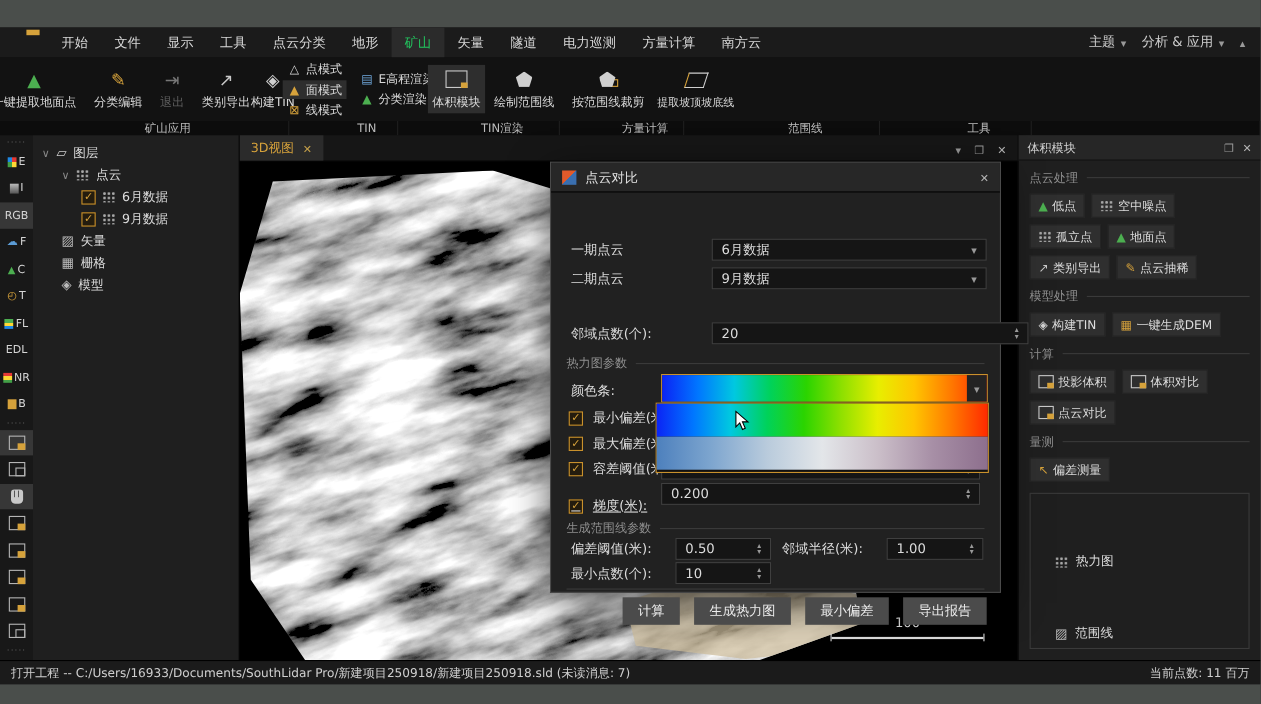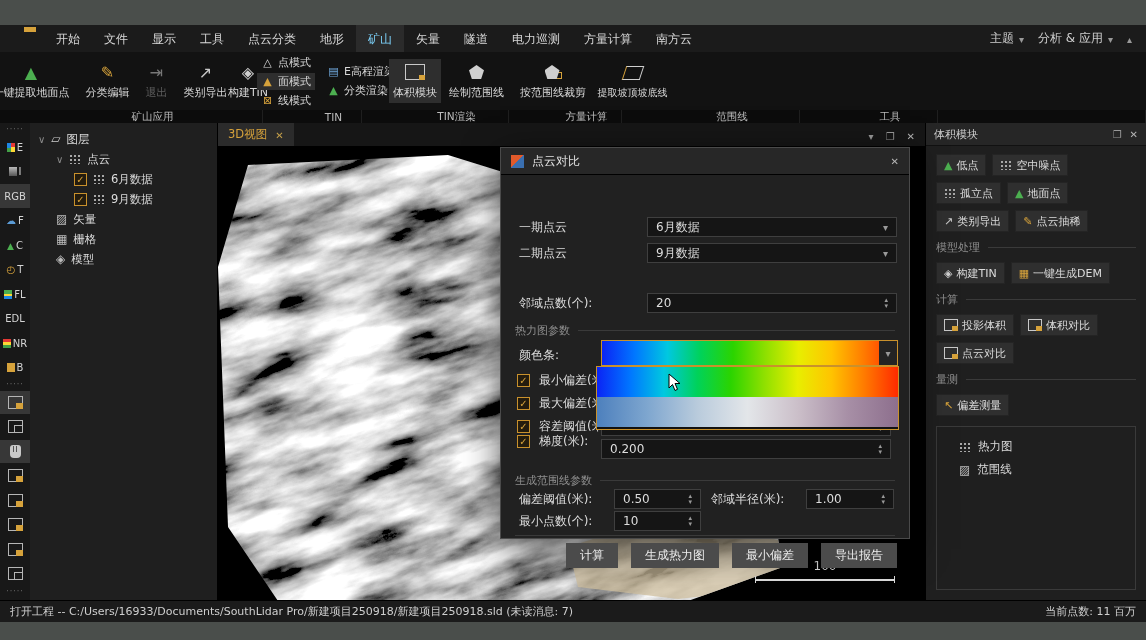--- a/index.html
+++ b/index.html
@@ -4,21 +4,21 @@
 <style>
   html,body{margin:0;padding:0;background:#4a4e4b;font-family:"DejaVu Sans",sans-serif;}
   .desktop{position:relative;width:1146px;height:640px;background:#4a4e4b;overflow:hidden;}
   .app-window{position:absolute;left:0;top:25px;width:1146px;height:597px;background:#141414;}
 
   
   .menubar{position:absolute;left:0;top:0;width:1146px;height:27px;background:#1b1b1b;display:flex;align-items:center;font-size:12px;color:#d8d8d8;}
   .app-dot{width:12px;height:5px;background:#d6a23b;margin:0 8px 18px 24px;}
   .menu-items{display:flex;align-items:flex-start;height:100%;}
   .menu-item{padding:6px 12px;cursor:default;white-space:nowrap;}
-  .menu-item.active{background:#2b2b2b;color:#7dd3fc;}
+  .menu-item.active{background:#2b2b2b;color:#22c55e;}
   .menu-right{margin-left:auto;display:flex;align-items:center;gap:14px;padding-right:14px;color:#cfcfcf;}
   .menu-dd{display:flex;align-items:center;gap:5px;}
   .i-chevd::before{content:"▾";color:#999;font-size:10px;}
   .i-collapse::before{content:"▴";color:#999;font-size:10px;}
 
   
   .ribbon{position:absolute;left:0;top:27px;width:1146px;height:58px;background:#121212;display:flex;}
   .rgroup{display:flex;align-items:center;justify-content:center;gap:8px;box-sizing:border-box;}
   .g1{width:220px;} .g2{width:56px;} .g3{width:104px;} .g4{width:70px;} .g5{width:135px;} .g6{width:95px;} .gfill{flex:1;}
   .rbtn{display:flex;flex-direction:column;align-items:center;justify-content:center;gap:3px;padding:3px 4px;color:#d8d8d8;font-size:11px;white-space:nowrap;}
@@ -100,21 +100,21 @@
   .i-pencil::before{content:"✎";color:#d6a23b;}
   .i-export::before{content:"↗";color:#c9c9c9;}
   .i-exit::before{content:"⇥";color:#777;}
   .i-tin::before{content:"◈";color:#cfcfcf;}
   .i-dem::before{content:"▦";color:#d6a23b;}
   .i-measure::before{content:"↖";color:#d6a23b;}
   .i-dotgrid{width:12px;height:10px;background-image:radial-gradient(#a8a8a8 1px,transparent 1.4px);background-size:4px 4px;}
   .i-cubeg{position:relative;width:12px;height:10px;border:1px solid #c9c9c9;}
   .i-cubeg::after{content:"";position:absolute;right:-1px;bottom:-1px;width:6px;height:5px;background:#d6a23b;}
   .vlist{margin:10px 10px 0 10px;border:1px solid #3a3a3a;flex:1;margin-bottom:10px;padding-top:8px;}
-  .vlitem{display:flex;align-items:center;gap:7px;padding:4px 0 4px 22px;font-size:11.5px;color:#dcdcdc;}
+  .vlitem{display:flex;align-items:center;gap:7px;padding:4px 0 4px 22px;font-size:11.5px;color:#dcdcdc;margin-top:42px;}
 
   
   .dialog{position:absolute;left:500px;top:122px;width:410px;height:392px;background:#212121;border:1px solid #4a4a4a;box-shadow:0 10px 34px rgba(0,0,0,.65);z-index:40;box-sizing:border-box;}
   .dtitle{height:26px;background:#272727;display:flex;align-items:center;gap:8px;padding:0 10px;font-size:12px;color:#e2e2e2;border-bottom:1px solid #000;}
   .i-app{width:13px;height:13px;background:linear-gradient(135deg,#e05a2b 0 50%,#3a6fb0 50% 100%);}
   .dtitle .sp{flex:1;}
   .dbody{position:relative;width:100%;height:366px;font-size:12px;color:#dcdcdc;}
   .drow{position:absolute;display:flex;align-items:center;}
   .dlabel{white-space:nowrap;}
   .combo{position:absolute;height:20px;background:#151515;border:1px solid #3f3f3f;display:flex;align-items:center;box-sizing:border-box;padding:0 8px;color:#ddd;}
@@ -436,20 +436,21 @@
       </div>
 
       <div class="panel rpanel">
         <div class="phead">
           <span>体积模块</span>
           <span class="sp"></span>
           <span class="i-float phicon"></span>
           <span class="i-close phicon"></span>
         </div>
         <div class="vsec">
+          <div class="vseclab">点云处理</div>
           <div class="vbtns">
 
               <div class="vbtn">
                 <span class="vicon i-tree"></span>
                 <span>低点</span>
               </div>
 
               <div class="vbtn">
                 <span class="vicon i-dotgrid"></span>
                 <span>空中噪点</span>
@@ -565,21 +566,21 @@
         <div class="combo" style="left:146px;top:68px;width:250px;">
           <span>9月数据</span>
             <span class="sp"></span>
             <span class="i-chevd"></span>
         </div>
 
 
         <div class="drow" style="left:18px;top:120px;">
             <span class="dlabel">邻域点数(个):</span>
           </div>
-        <div class="spin" style="left:146px;top:118px;width:250px;">
+        <div class="spin" style="left:146px;top:118px;width:288px;">
           <span>20</span>
             <span class="sp"></span>
           <span class="spincol">
               <span>▴</span>
               <span>▾</span>
             </span>
         </div>
 
         <div class="dsec" style="top:148px;">
             <span>热力图参数</span>
@@ -607,21 +608,21 @@
           <span class="cbox"></span>
           <span class="dlabel">容差阈值(米):</span>
         </div>
         <div class="spin" style="left:100px;top:241px;width:290px;z-index:41;">
           <span class="sp"></span>
             <span class="spincol">
               <span>▴</span>
               <span>▾</span>
             </span>
         </div>
-        <div class="cbrow" style="top:256px;">
+        <div class="cbrow" style="top:275px;text-decoration:underline;">
           <span class="cbox"></span>
           <span class="dlabel">梯度(米):</span>
         </div>
         <div class="spin" style="left:100px;top:264px;width:290px;">
           <span>0.200</span>
             <span class="sp"></span>
           <span class="spincol">
               <span>▴</span>
               <span>▾</span>
             </span>

